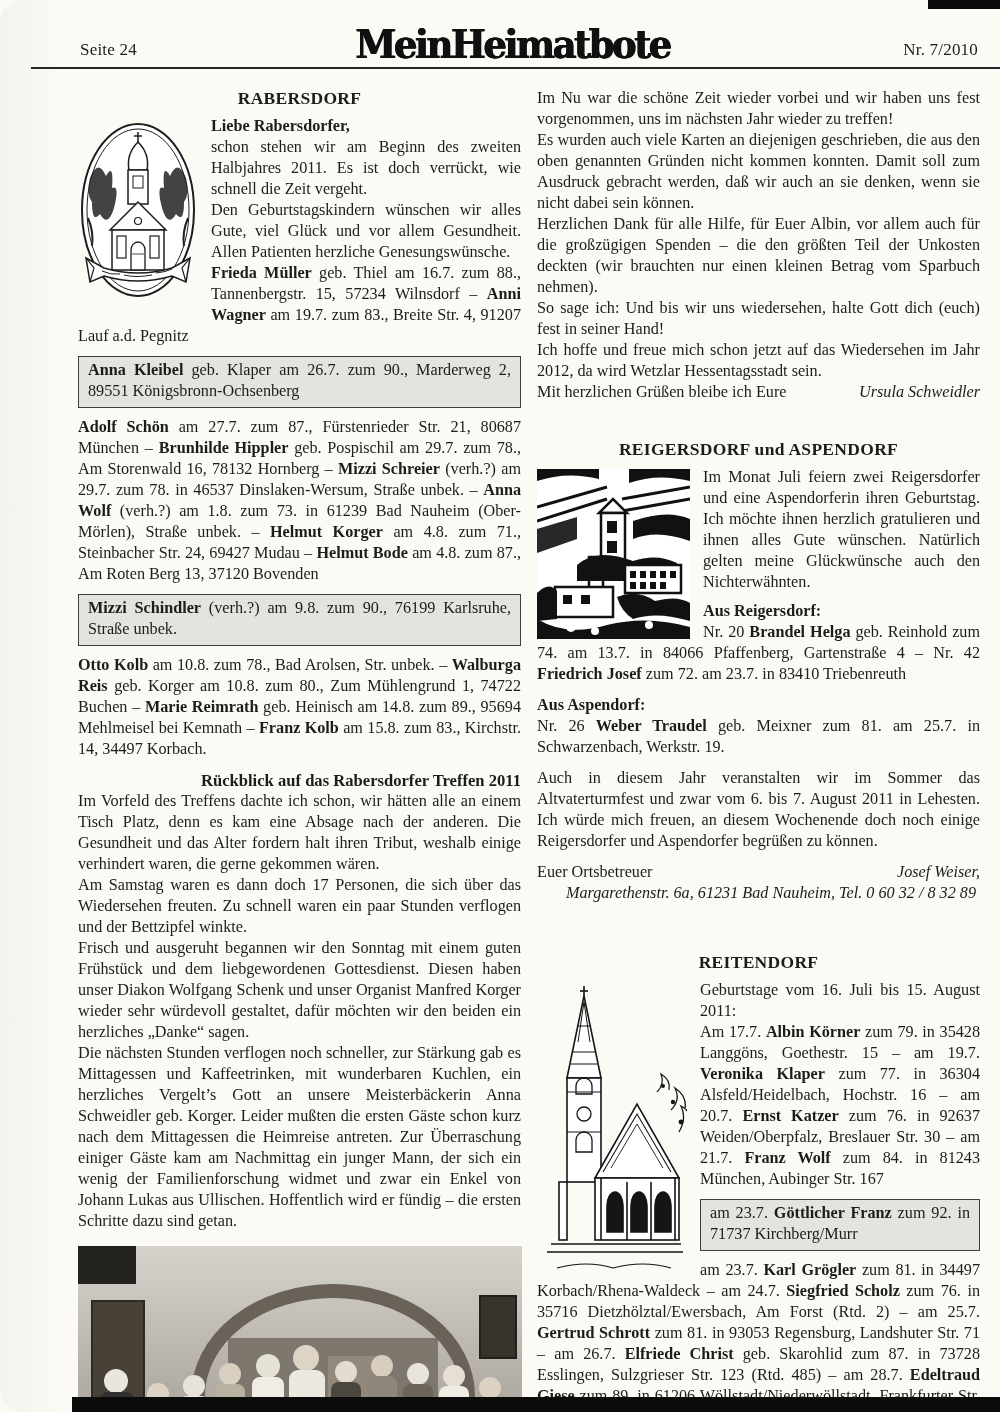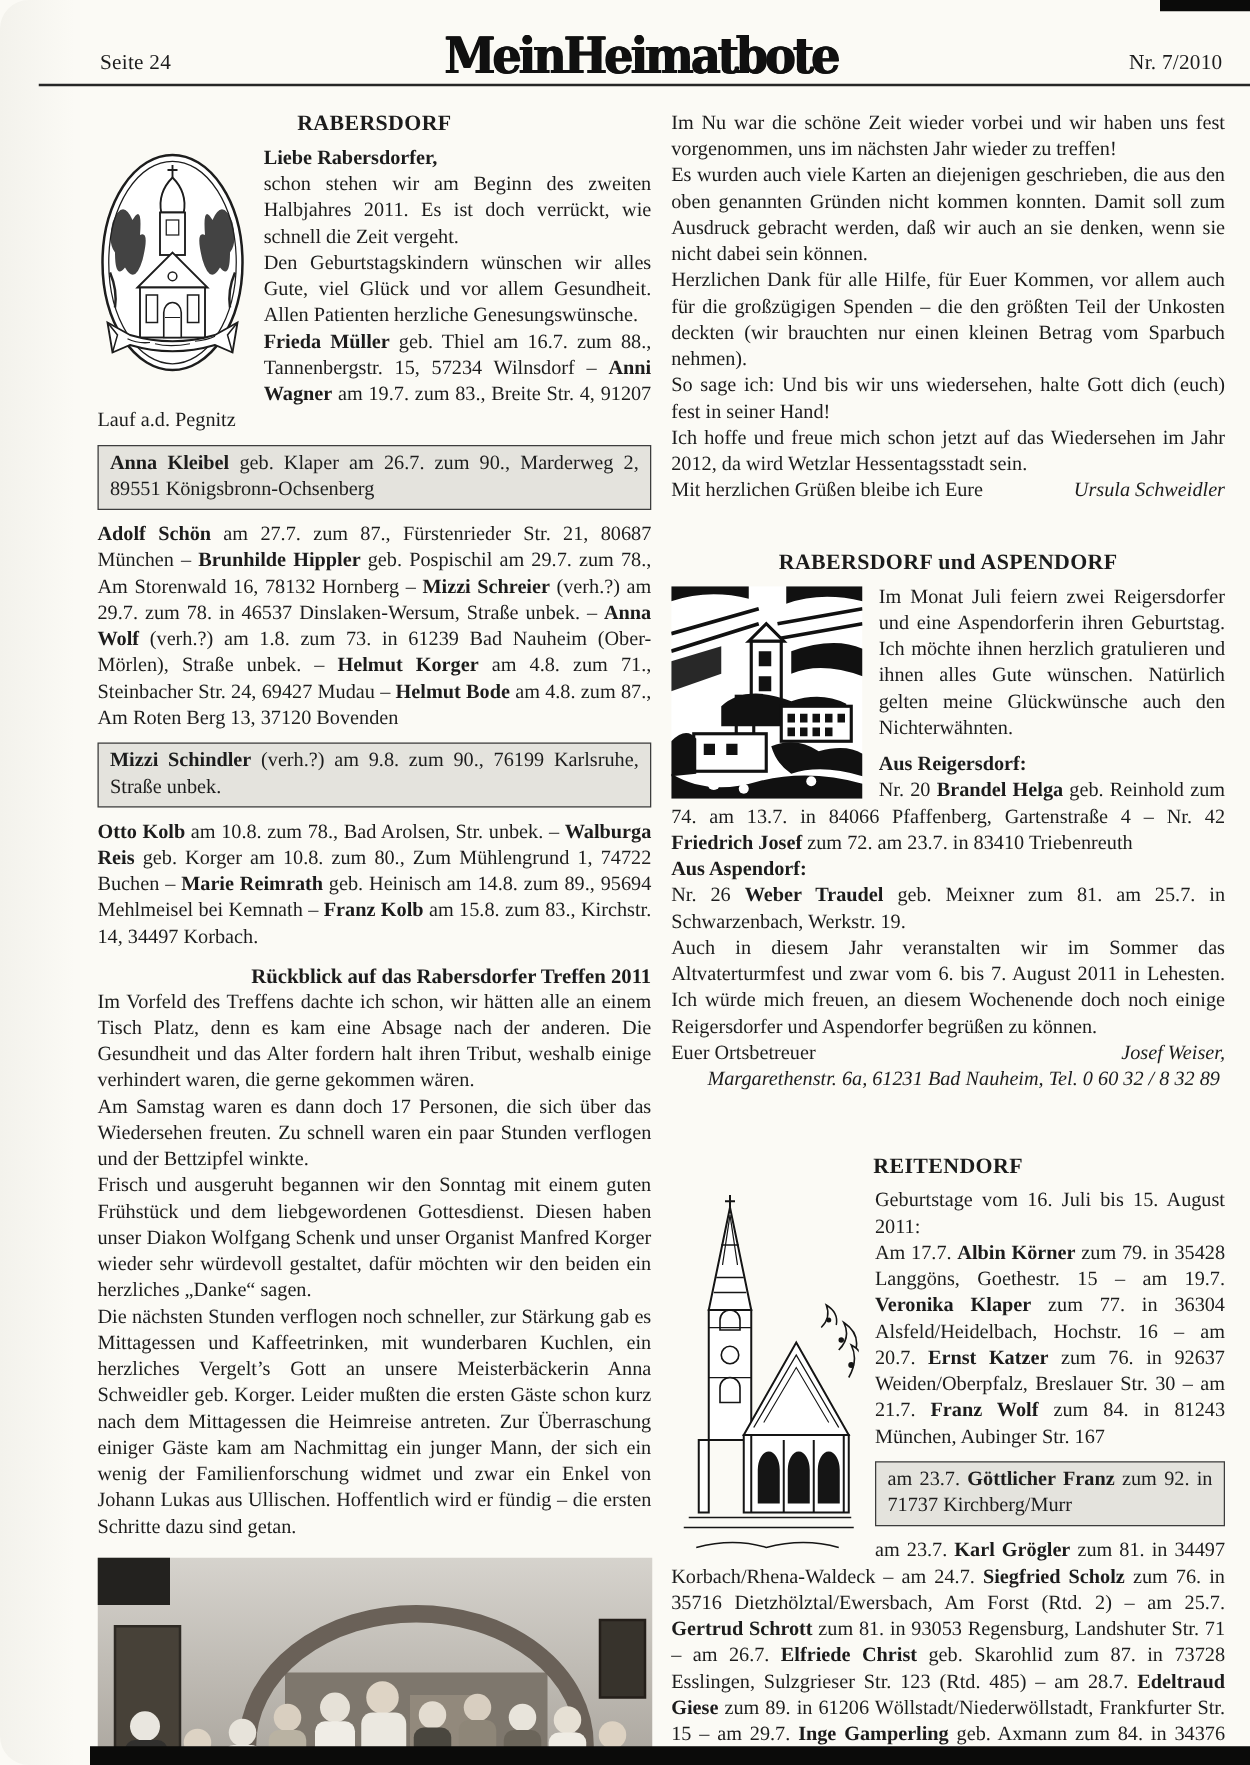--- a/index.html
+++ b/index.html
@@ -32,21 +32,21 @@
   h2{font-size:17.5px;margin:0 0 7px 0;text-align:center;letter-spacing:.3px;}
   h3{font-size:16.6px;margin:10px 0 0 0;text-align:right;}
   .box{
     margin:9px 0;border:1.5px solid #3d3d3d;background:#e4e3dd;
     padding:3px 9px 5px 9px;text-align:justify;
   }
   .bfc{overflow:hidden;}
   .flow::after{content:"";display:block;clear:both;}
   .float-img{float:left;margin:2px 13px 4px 0;}
   .sig{display:flex;justify-content:space-between;align-items:flex-end;}
-  .addr{text-align:right;padding-right:4px;}.mt8{margin-top:8px;}.mt10{margin-top:0;}
+  .addr{text-align:right;padding-right:4px;}.mt8{margin-top:8px;}.mt10{margin-top:10px;}
   .sec-gap1{margin-top:36px;}
   .sec-gap2{margin-top:48px;}
   .photo-wrap{margin-top:14px;}
   
   .scan-bottom{position:absolute;left:72px;right:0;bottom:0;height:15px;background:#0b0b0a;}
   .scan-top-right{position:absolute;top:0;right:0;width:72px;height:9px;background:#0b0b0a;}
   svg{display:block;}
 </style>
 </head>
 <body>
@@ -187,29 +187,29 @@
         </g>
         <rect x="0" y="262" width="444" height="28" fill="url(#floor)"></rect>
         <rect x="0" y="282" width="444" height="8" fill="#15140f"></rect>
       </svg>
     </div>
   </div>
 
   <div class="col col-right">
     <p>Im Nu war die schöne Zeit wieder vorbei und wir haben uns fest vorgenommen, uns im nächsten Jahr wieder zu treffen!</p>
     <p>Es wurden auch viele Karten an diejenigen geschrieben, die aus den oben genannten Gründen nicht kommen konnten. Damit soll zum Ausdruck gebracht werden, daß wir auch an sie denken, wenn sie nicht dabei sein können.</p>
-    <p>Herzlichen Dank für alle Hilfe, für Euer Kommen, vor allem auch für die großzügigen Spenden – die den größten Teil der Unkosten deckten (wir brauchten nur einen kleinen Betrag vom Sparbuch nehmen).</p>
+    <p>Herzlichen Dank für alle Hilfe, für Euer Albin, vor allem auch für die großzügigen Spenden – die den größten Teil der Unkosten deckten (wir brauchten nur einen kleinen Betrag vom Sparbuch nehmen).</p>
     <p>So sage ich: Und bis wir uns wiedersehen, halte Gott dich (euch) fest in seiner Hand!</p>
     <p>Ich hoffe und freue mich schon jetzt auf das Wiedersehen im Jahr 2012, da wird Wetzlar Hessentagsstadt sein.</p>
     <div class="sig">
       <span>Mit herzlichen Grüßen bleibe ich Eure</span>
       <span class="i">Ursula Schweidler</span>
     </div>
 
-    <h2 class="sec-gap1">RABERSDORF und ASPENDORF</h2>
+    <h2 class="sec-gap1">REIGERSDORF und ASPENDORF</h2>
 
     <div class="flow">
 
       <svg class="float-img" width="153" height="170" viewBox="0 0 153 170" aria-hidden="true">
         <rect width="153" height="170" fill="#ffffff"></rect>
         <path d="M0,38 L70,18 M0,52 L70,30 M85,30 L153,18 M85,42 L153,30" stroke="#111" stroke-width="3" fill="none"></path>
         <path d="M0,12 Q30,2 62,10 L62,0 L0,0 Z" fill="#111"></path>
         <path d="M92,14 Q120,4 153,12 L153,0 L92,0 Z" fill="#111"></path>
         <path d="M0,60 L40,48 L40,70 L0,84 Z" fill="#111" opacity="0.9"></path>
         <path d="M96,52 Q130,40 153,50 L153,72 Q120,60 96,70 Z" fill="#111"></path>

